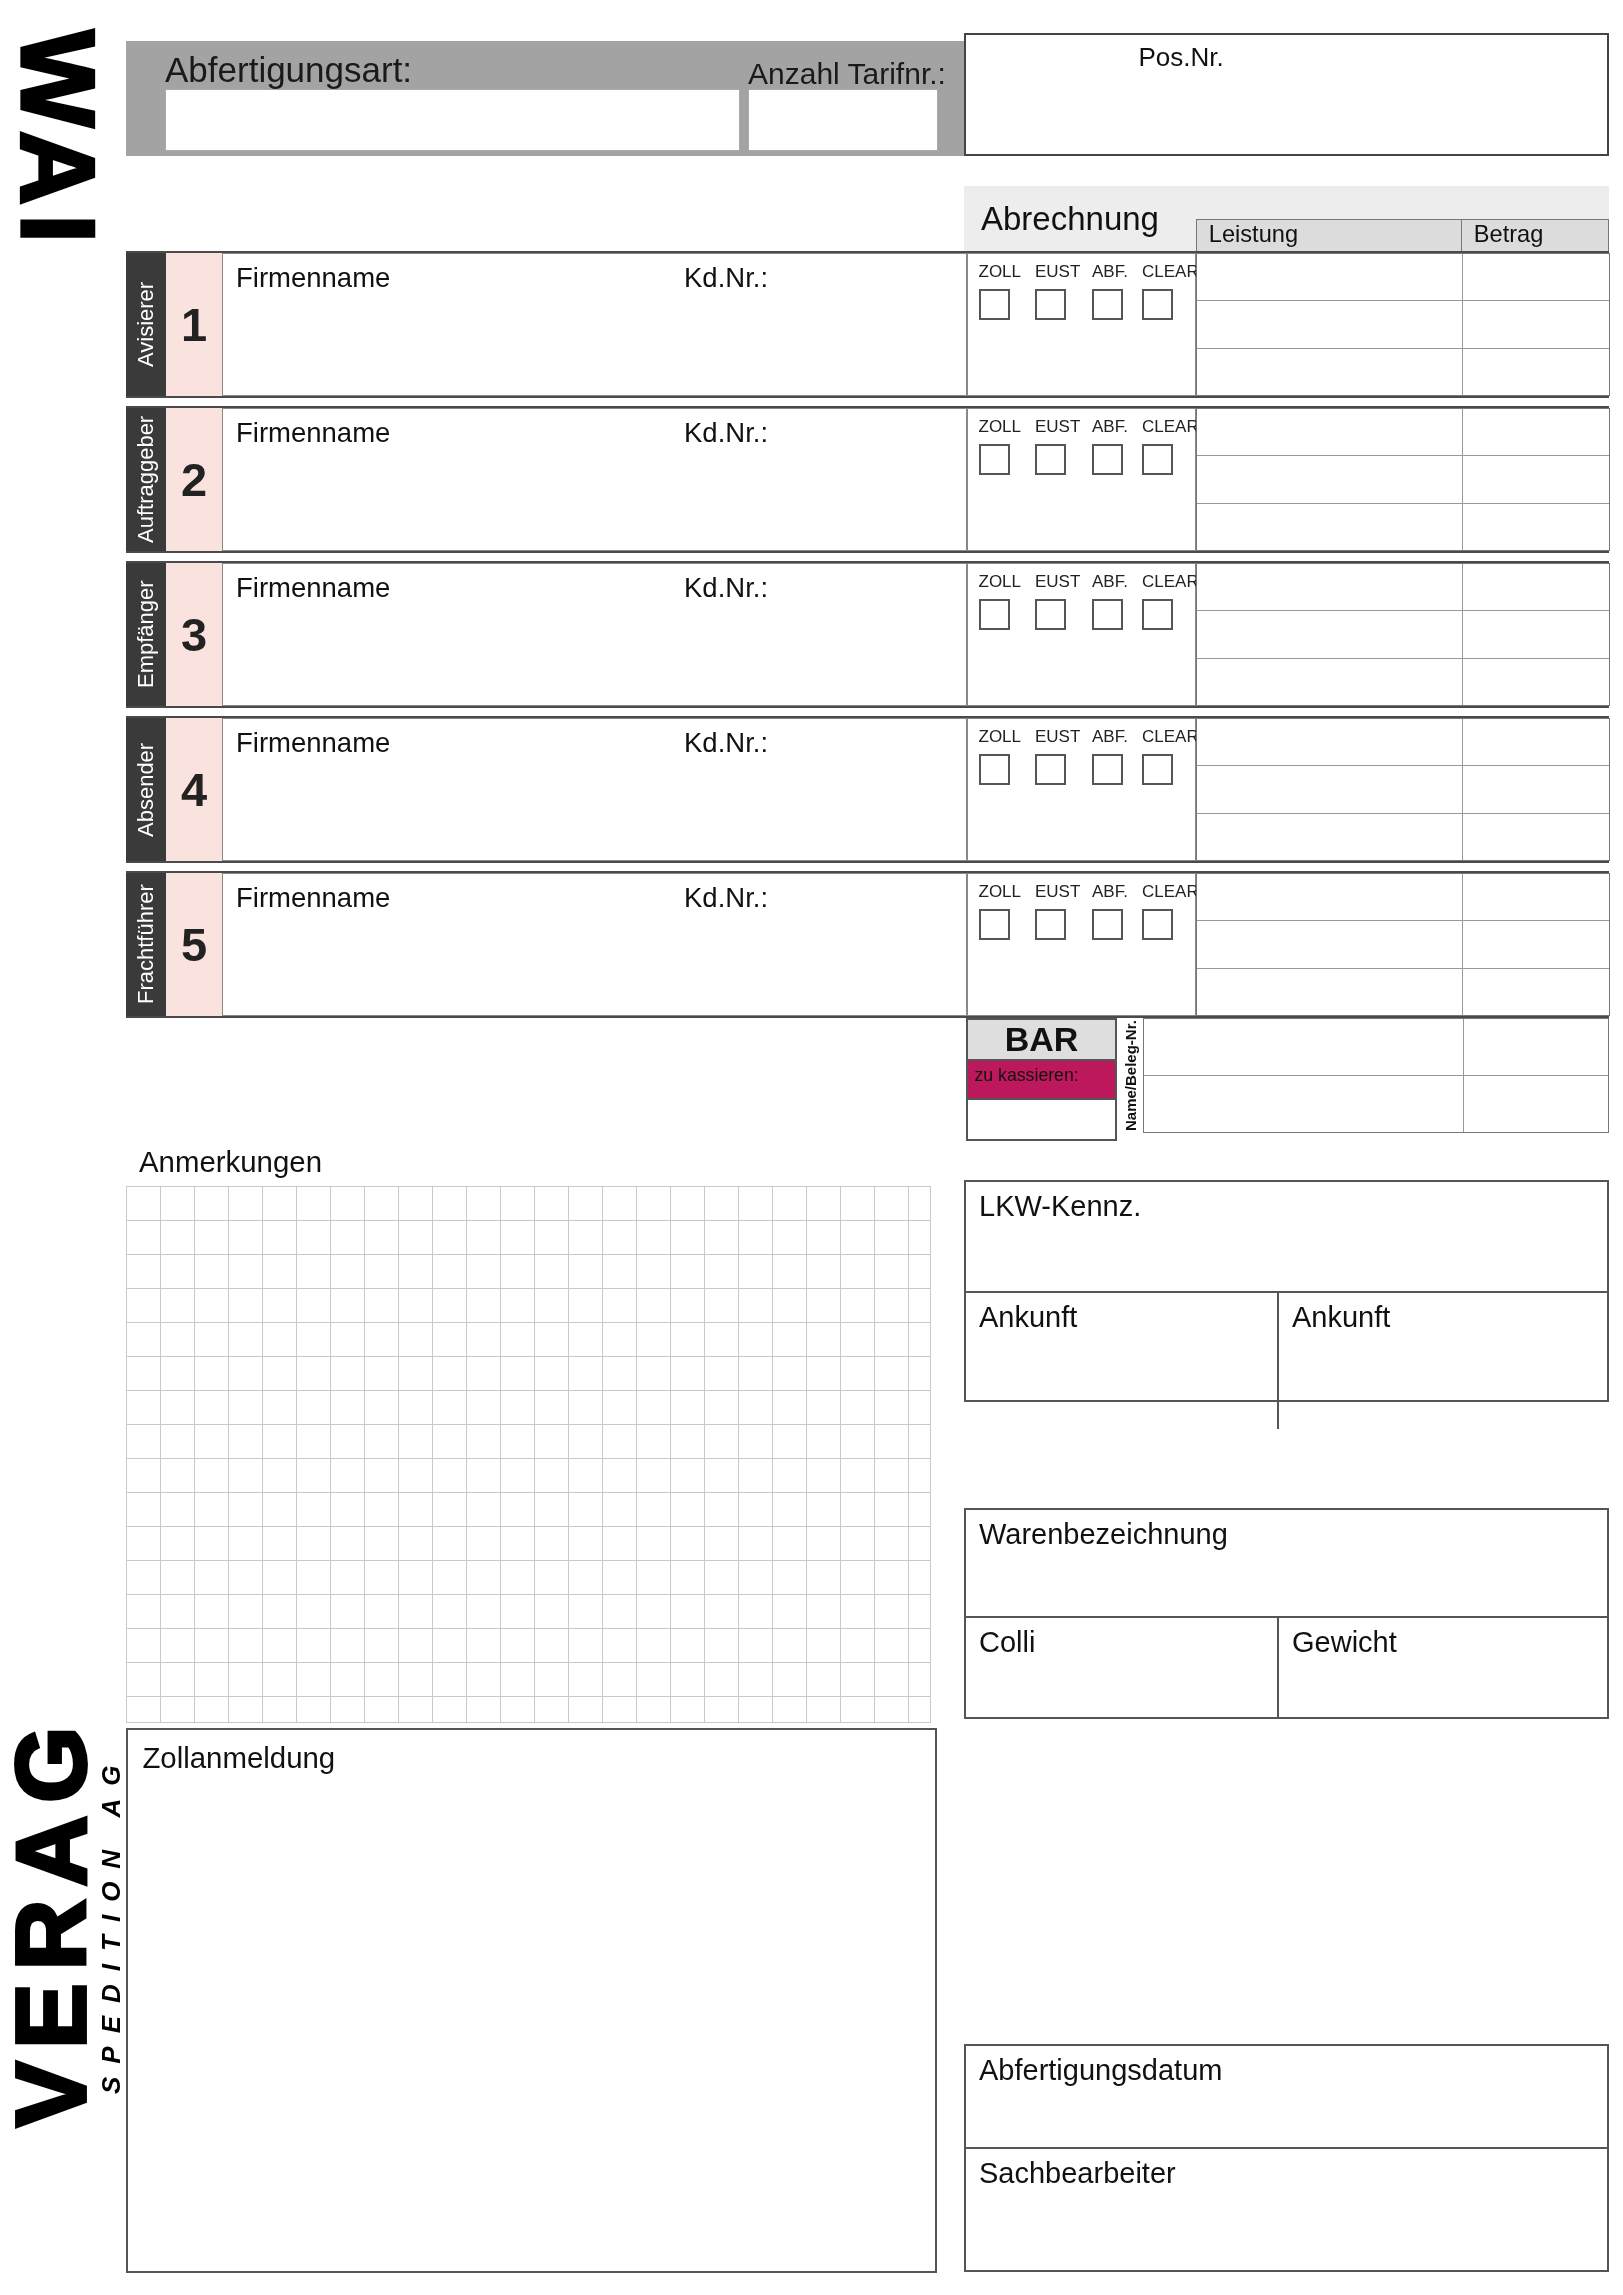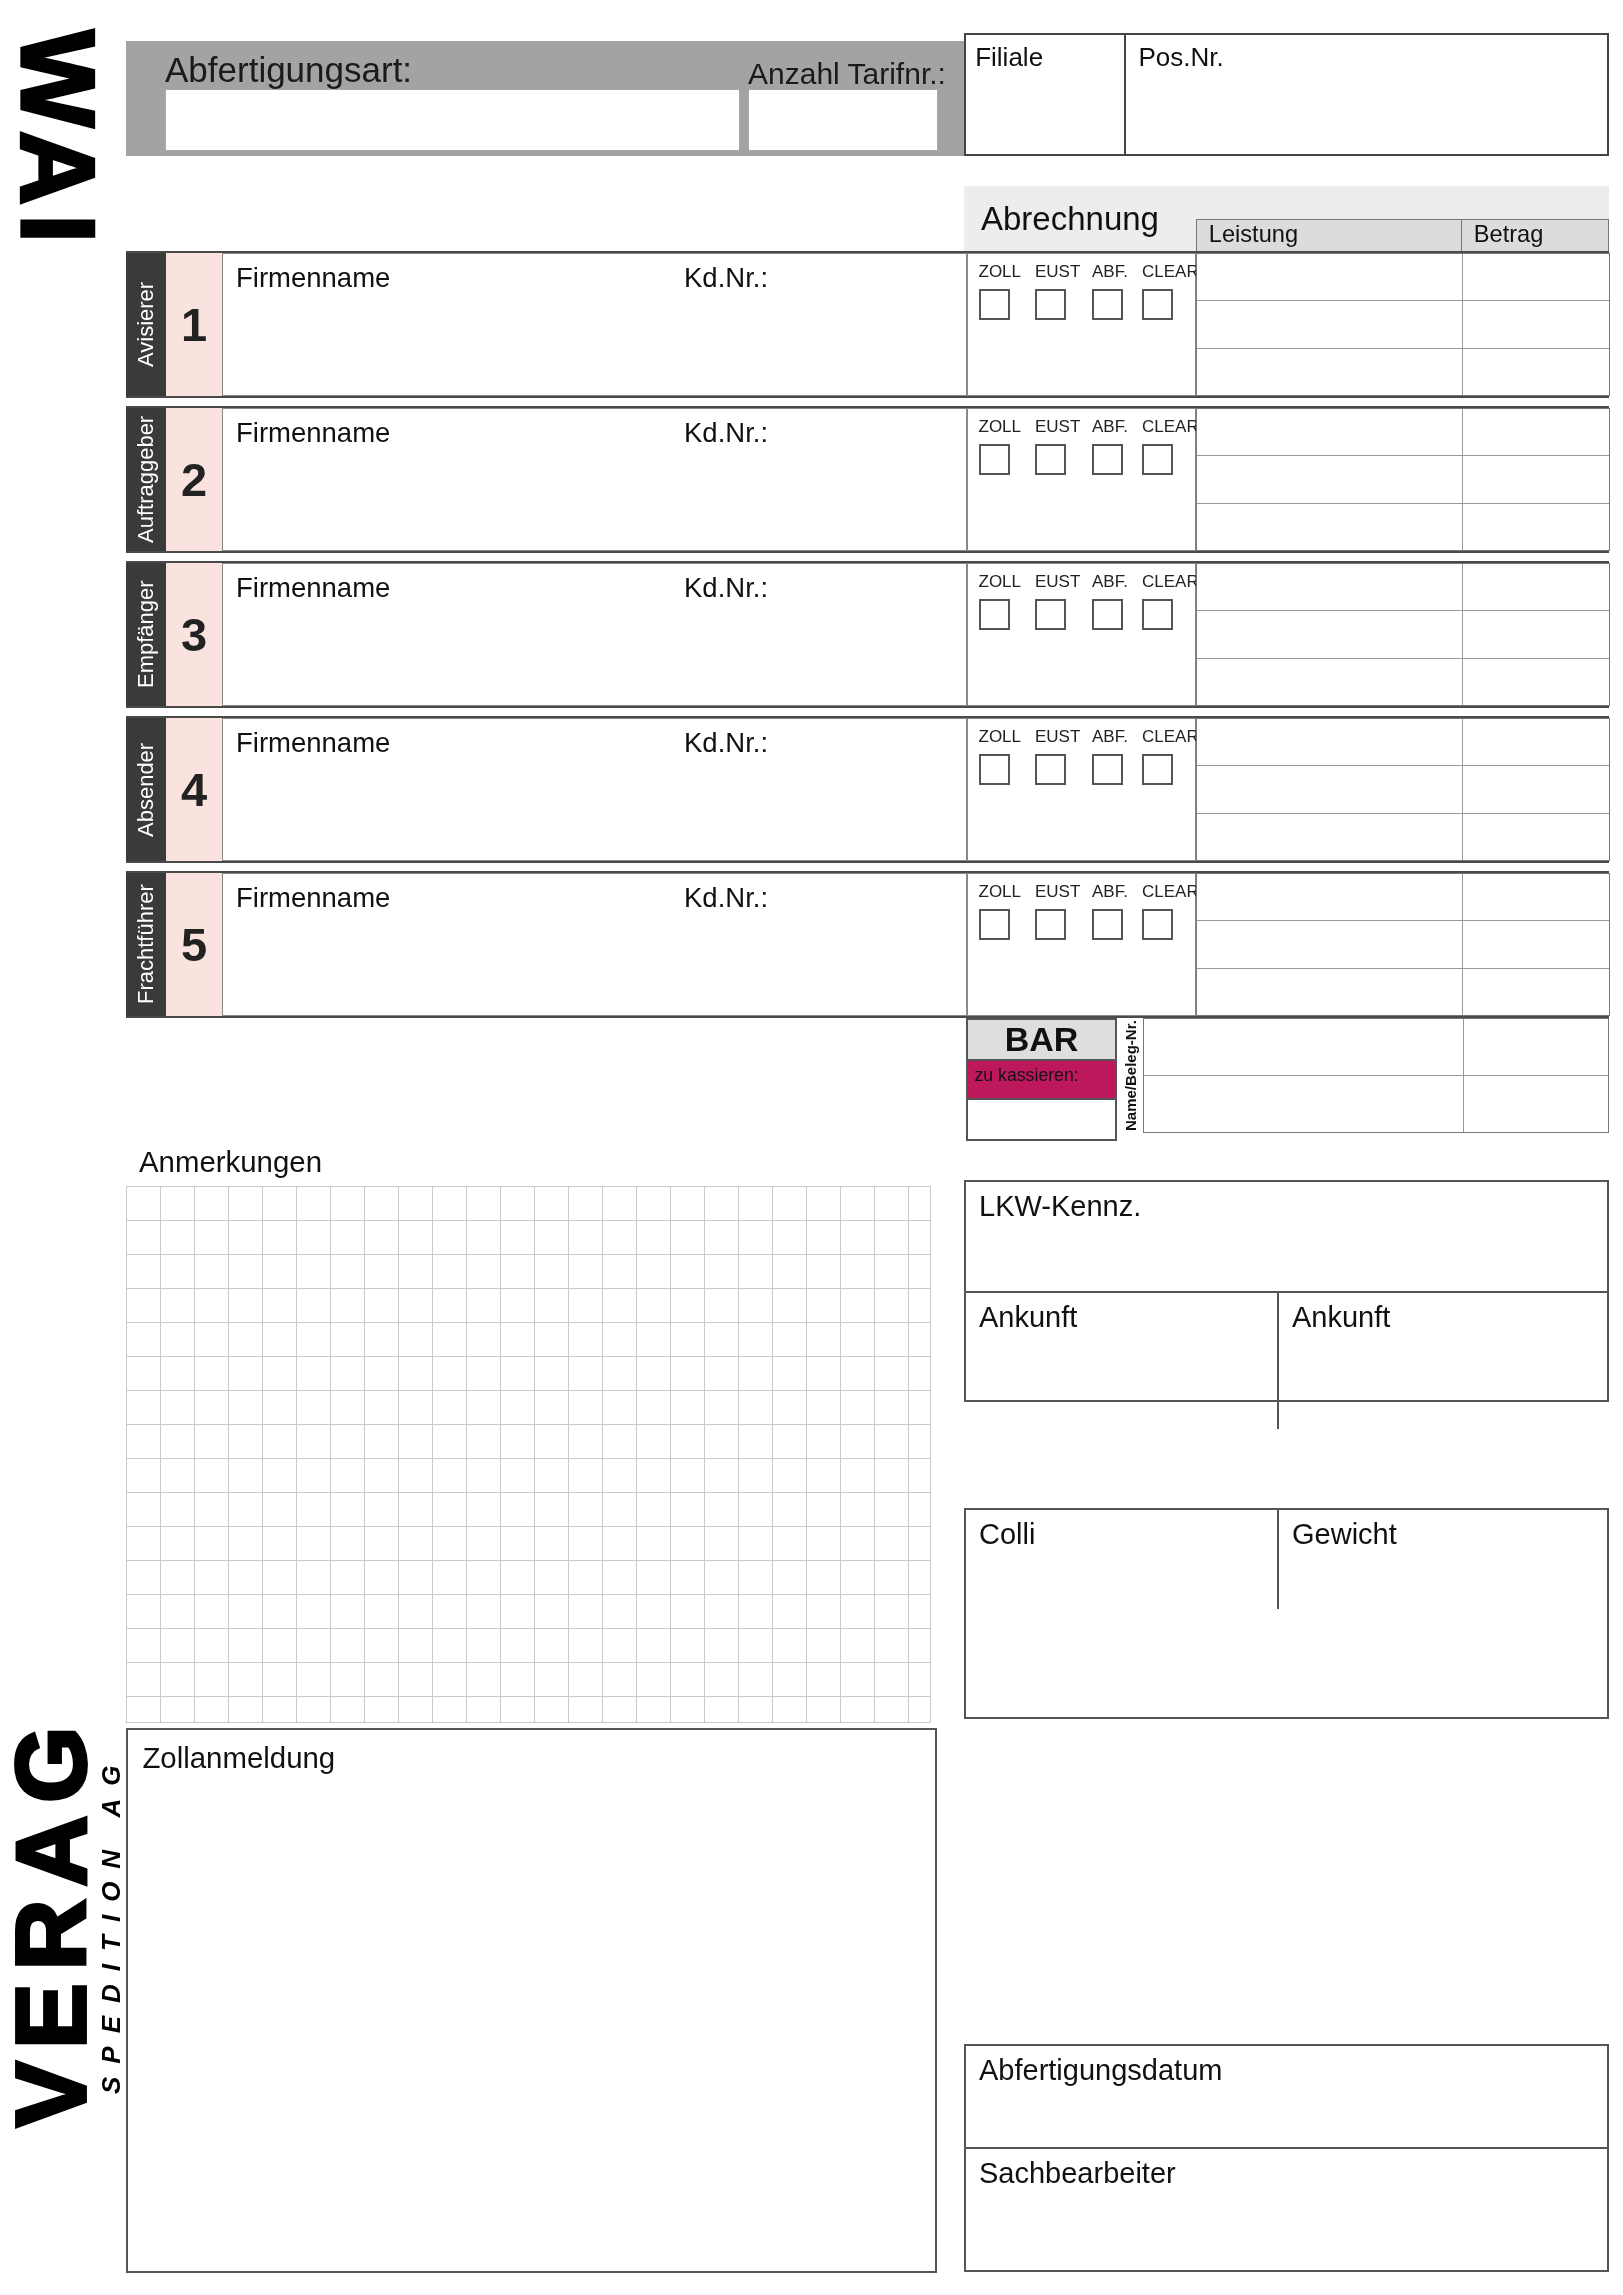--- a/index.html
+++ b/index.html
@@ -122,23 +122,20 @@
   <div class="abs sped">SPEDITION AG</div>
 
   <div class="abs hdr-gray">
     <span class="lbl-abfert">Abfertigungsart:</span>
     <div class="inp-abfert"></div>
     <span class="lbl-anzahl">Anzahl Tarifnr.:</span>
     <div class="inp-anzahl"></div>
   </div>
 
   <div class="abs top-right">
-    <div class="filiale-cell">
-      <span class="lbl-filiale">Filiale</span>
-    </div>
     <div class="posnr-cell">
       <span class="lbl-posnr">Pos.Nr.</span>
     </div>
   </div>
 
   <div class="abs abrech">
     <span class="abrech-title">Abrechnung</span>
     <div class="col-hdr hdr-leistung">Leistung</div>
     <div class="col-hdr hdr-betrag">Betrag</div>
   </div>
@@ -358,20 +355,23 @@
       <div class="split-l">
         <span class="cell-label">Ankunft</span>
       </div>
       <div class="split-r">
         <span class="cell-label">Ankunft</span>
       </div>
     </div>
   </div>
 
   <div class="abs panel ware-box">
+    <div class="top-cell">
+      <span class="cell-label">Warenbezeichnung</span>
+    </div>
     <div class="bottom-split">
       <div class="split-l">
         <span class="cell-label">Colli</span>
       </div>
       <div class="split-r">
         <span class="cell-label">Gewicht</span>
       </div>
     </div>
   </div>
 

